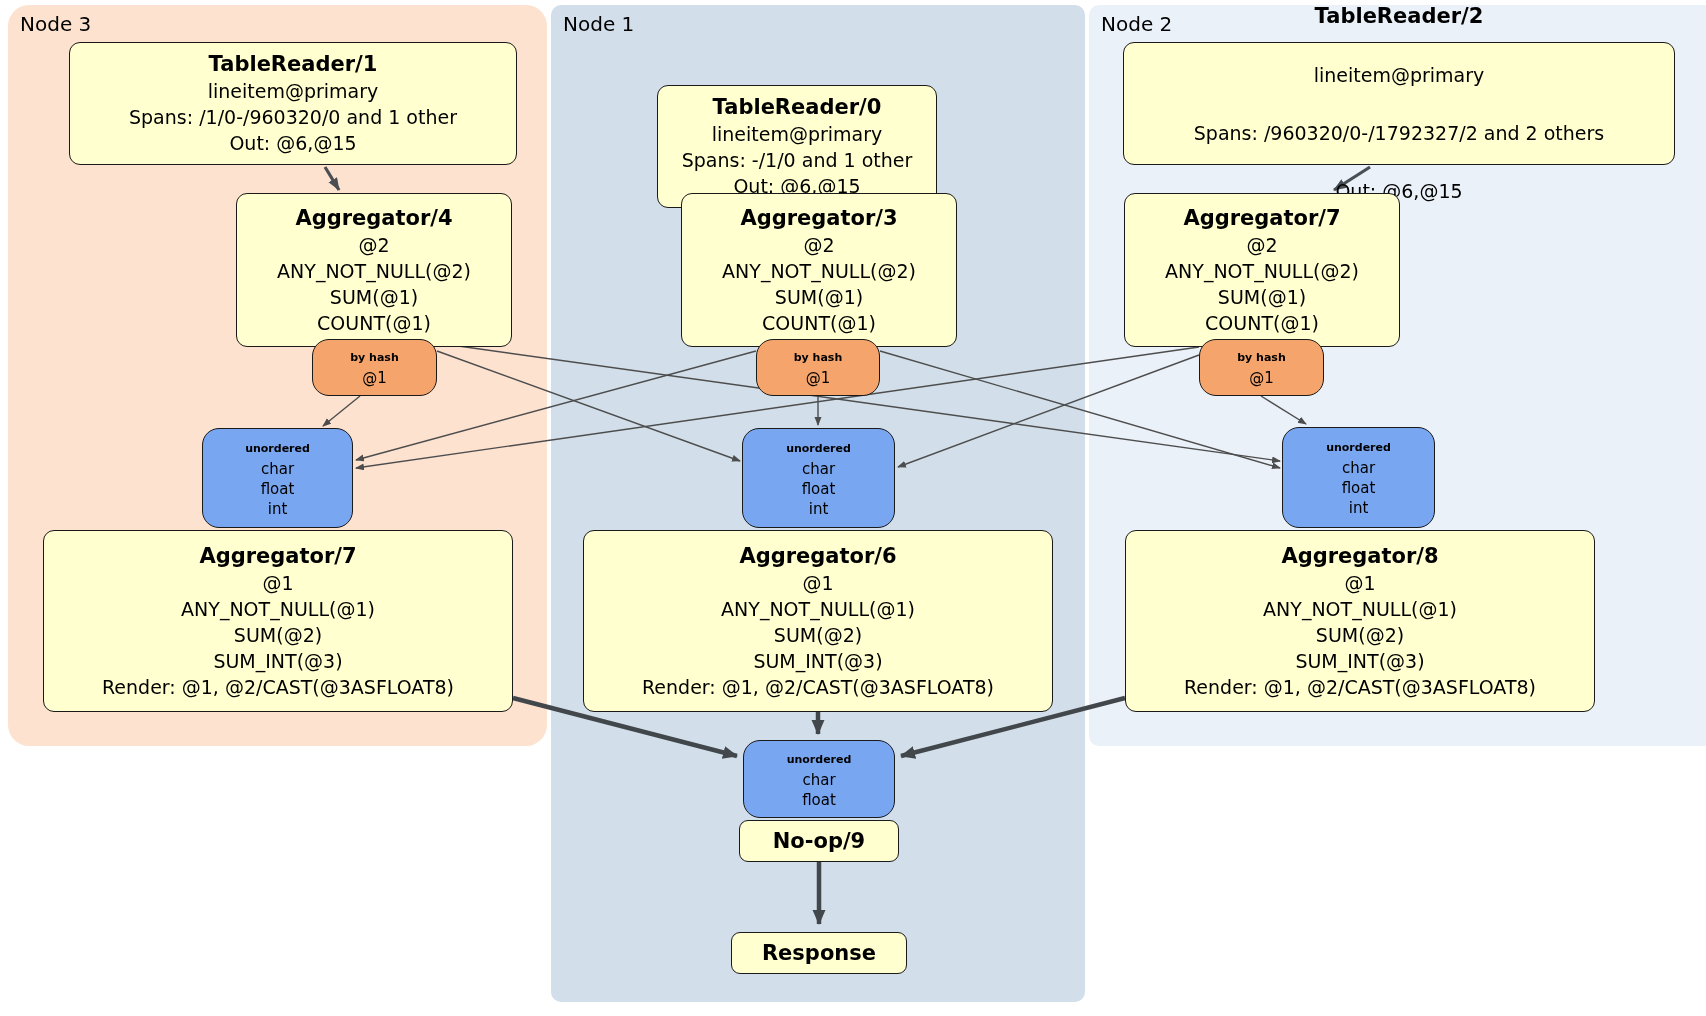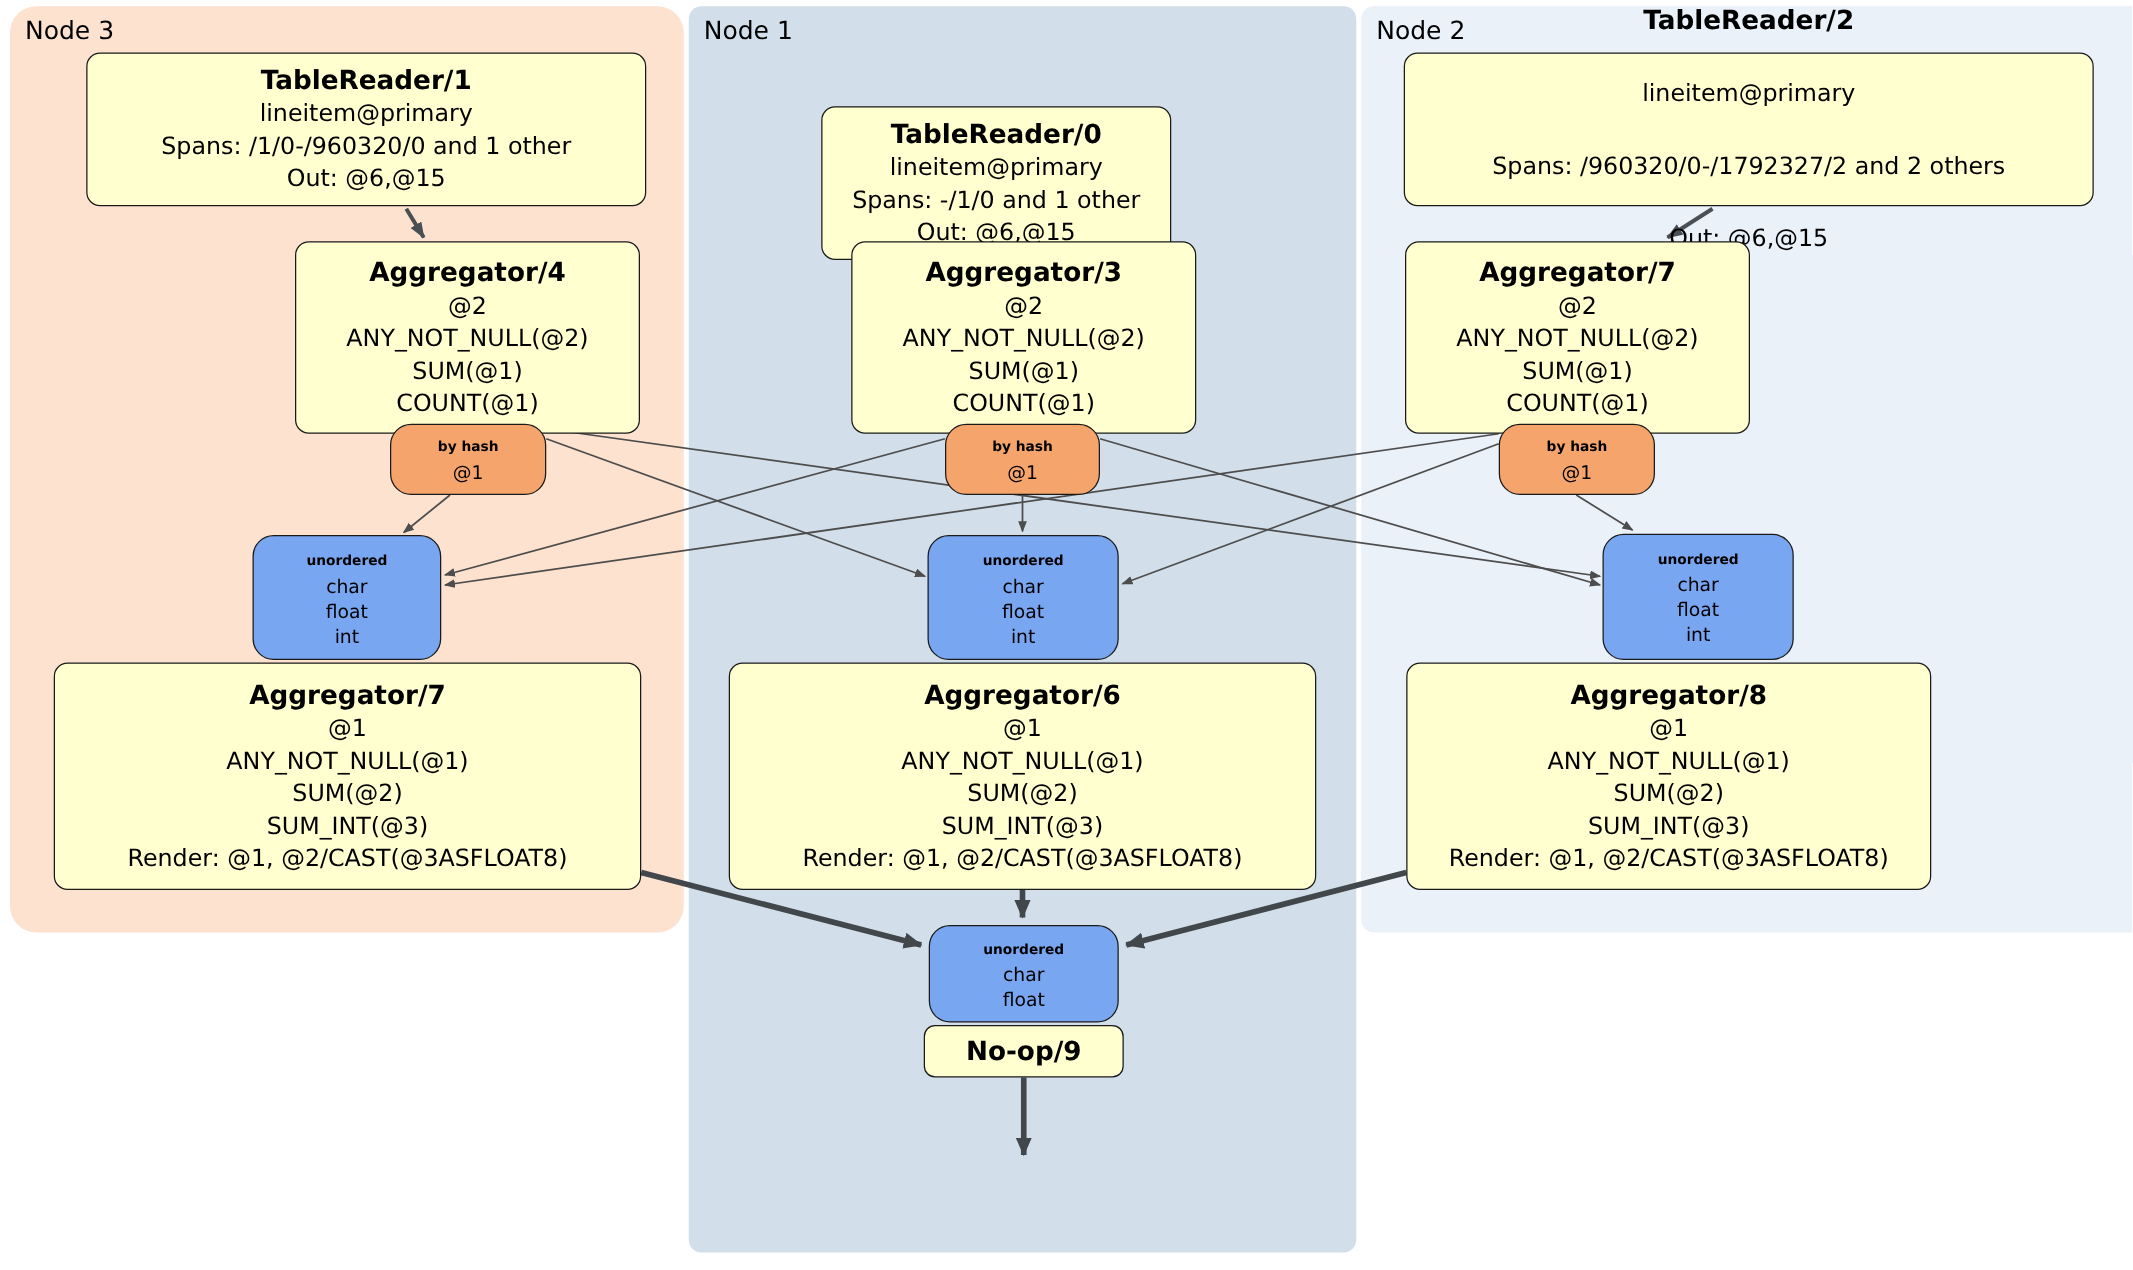--- a/index.html
+++ b/index.html
@@ -171,32 +171,35 @@
     <div class="pline">Render: @1, @2/CAST(@3ASFLOAT8)</div>
   </div>
   <div class="pbox" style="left:583px;top:530px;width:470px;height:182px;">
     <div class="ptitle">Aggregator/6</div>
     <div class="pline">@1</div>
     <div class="pline">ANY_NOT_NULL(@1)</div>
     <div class="pline">SUM(@2)</div>
     <div class="pline">SUM_INT(@3)</div>
     <div class="pline">Render: @1, @2/CAST(@3ASFLOAT8)</div>
   </div>
-  <div class="pbox" style="left:1125px;top:530px;width:420px;height:182px;">
+  <div class="pbox" style="left:1125px;top:530px;width:470px;height:182px;">
     <div class="ptitle">Aggregator/8</div>
     <div class="pline">@1</div>
     <div class="pline">ANY_NOT_NULL(@1)</div>
     <div class="pline">SUM(@2)</div>
     <div class="pline">SUM_INT(@3)</div>
     <div class="pline">Render: @1, @2/CAST(@3ASFLOAT8)</div>
   </div>
 
   <div class="sync" style="left:743px;top:740px;width:152px;height:78px;">
     <div class="rtitle">unordered</div>
     <div class="rline">char</div>
     <div class="rline">float</div>
   </div>
 
   <div class="pbox" style="left:739px;top:820px;width:160px;height:42px;border-radius:9px;">
     <div class="ptitle">No-op/9</div>
   </div>
+  <div class="pbox" style="left:731px;top:932px;width:176px;height:42px;border-radius:9px;">
+    <div class="ptitle">Response</div>
+  </div>
 
 </div>
 
 </body></html>

